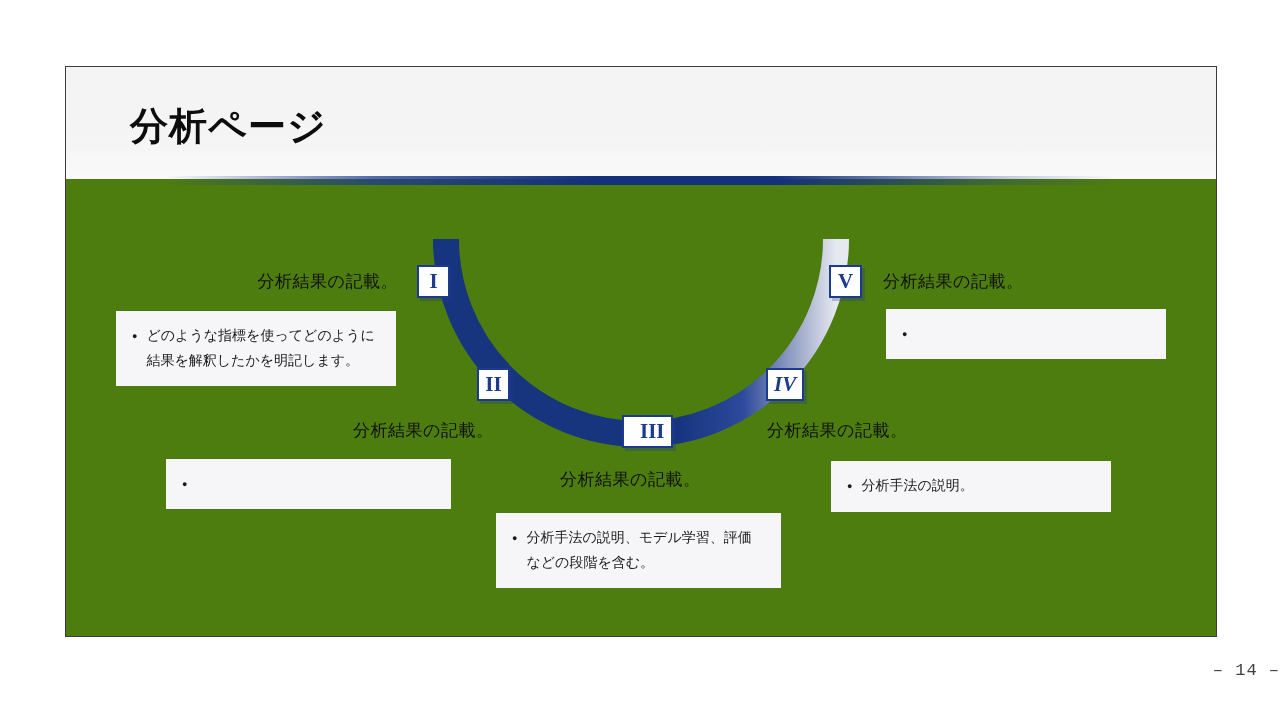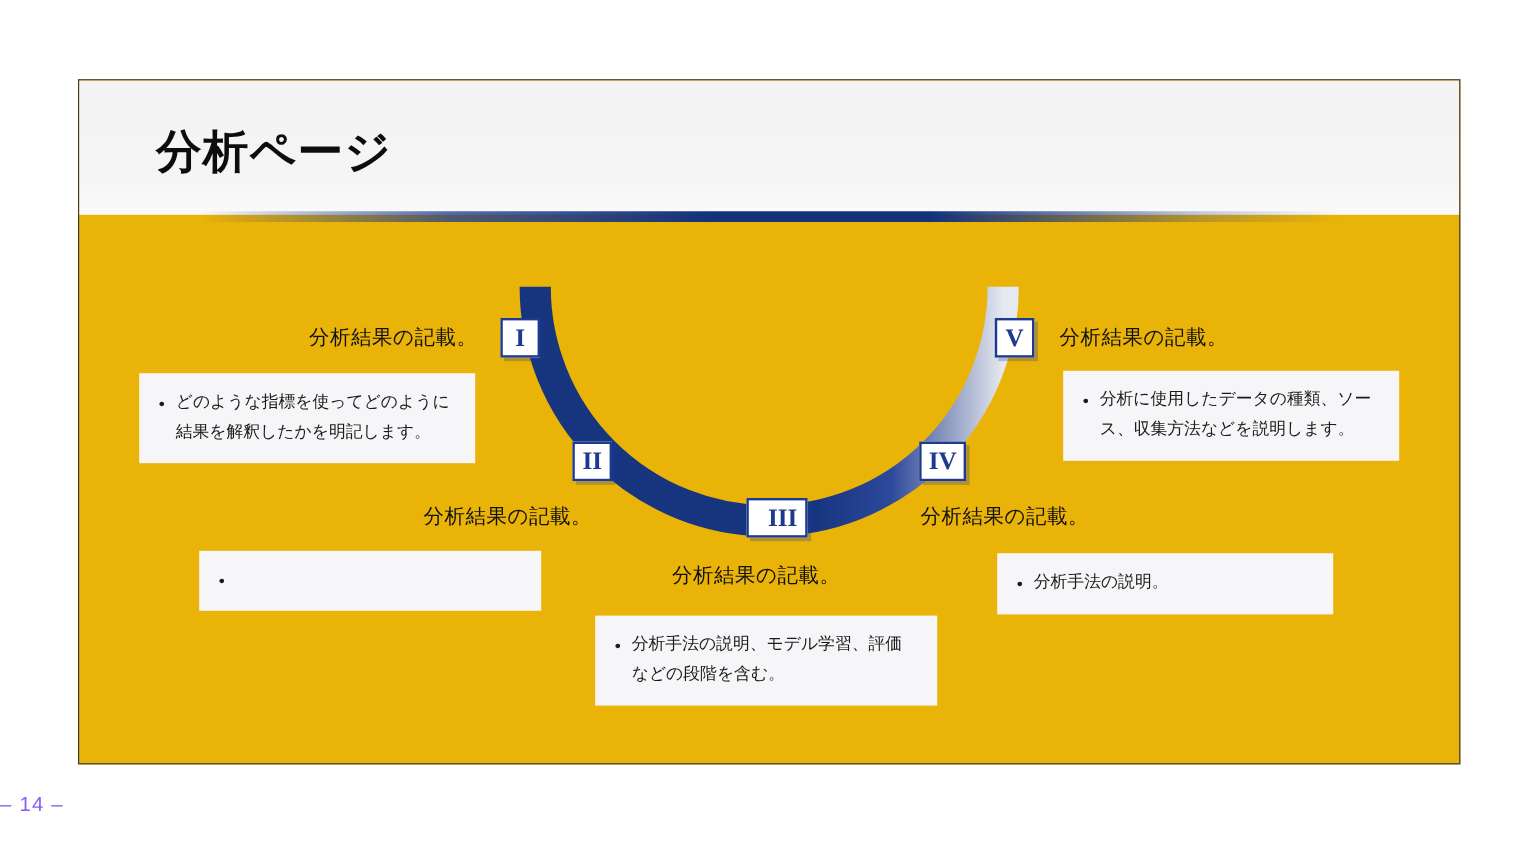--- a/index.html
+++ b/index.html
@@ -3,21 +3,21 @@
 <meta charset="utf-8">
 <style>
   html,body{margin:0;padding:0;}
   body{
     width:1280px;height:720px;position:relative;background:#ffffff;
     font-family:"Liberation Sans","DejaVu Sans",sans-serif;
     -webkit-font-smoothing:antialiased;
   }
   .slide{
     position:absolute;left:65px;top:66px;width:1150px;height:569px;
-    background:#eab308;border:1px solid #3c3c3c;overflow:hidden;
+    background:#4d7c0f;border:1px solid #3c3c3c;overflow:hidden;
   }
   .header-band{
     position:absolute;left:0;top:0;width:100%;height:112px;
     background:linear-gradient(180deg,#f3f3f4 0%,#f5f5f6 70%,#fafafb 100%);
   }
   .slide-title{
     position:absolute;left:64px;top:34px;
     font-size:38px;font-weight:800;color:#0d0d0d;letter-spacing:1px;
   }
   .divider-bar{
@@ -53,39 +53,39 @@
   }
   .bullet-box .txt{
     font-family:"Liberation Serif","DejaVu Serif",serif;
     font-size:14px;line-height:1.75;color:#1a1a1a;
   }
 
   
   .badge-1{left:351px;top:198px;}
   .badge-2{left:411px;top:301px;}
   .badge-3{left:556px;top:348px;padding-left:16px;}
-  .badge-4{left:700px;top:301px;}
+  .badge-4{left:700px;top:301px;font-style:italic;}
   .badge-5{left:763px;top:198px;}
 
   .heading-1{left:142px;top:203px;width:190px;text-align:right;}
   .heading-2{left:287px;top:352px;}
   .heading-3{left:494px;top:401px;}
   .heading-4{left:701px;top:352px;}
   .heading-5{left:817px;top:203px;}
 
   .box-1{left:50px; top:244px;width:280px;}
   .box-2{left:100px;top:392px;width:285px;}
   .box-3{left:430px;top:446px;width:285px;}
   .box-4{left:765px;top:394px;width:280px;}
   .box-5{left:820px;top:242px;width:280px;}
 
   .page-number{
-    position:absolute;left:0;top:661px;width:100%;text-align:left;
-    font-family:Liberation Sans, sans-serif;
-    font-size:17px;color:#8b5cf6;letter-spacing:1px;
+    position:absolute;left:0;top:661px;width:100%;text-align:right;
+    font-family:Liberation Mono, monospace;
+    font-size:17px;color:#404040;letter-spacing:1px;
   }
 </style>
 </head>
 <body>
 
 <div class="slide">
 
   <div class="header-band"></div>
 
   <div class="slide-title">分析ページ</div>
@@ -139,18 +139,17 @@
     <span class="dot">●</span>
     <span class="txt">分析手法の説明。</span>
   </div>
 
   <div class="badge badge-5">
     <span>V</span>
   </div>
   <div class="step-heading heading-5">分析結果の記載。</div>
   <div class="bullet-box box-5">
     <span class="dot">●</span>
-    <span class="txt">分析に使用したデータの種類、ソース、収集方法などを説明します。</span>
   </div>
 
 </div>
 
 <div class="page-number">– 14 –</div>
 
 </body></html>

